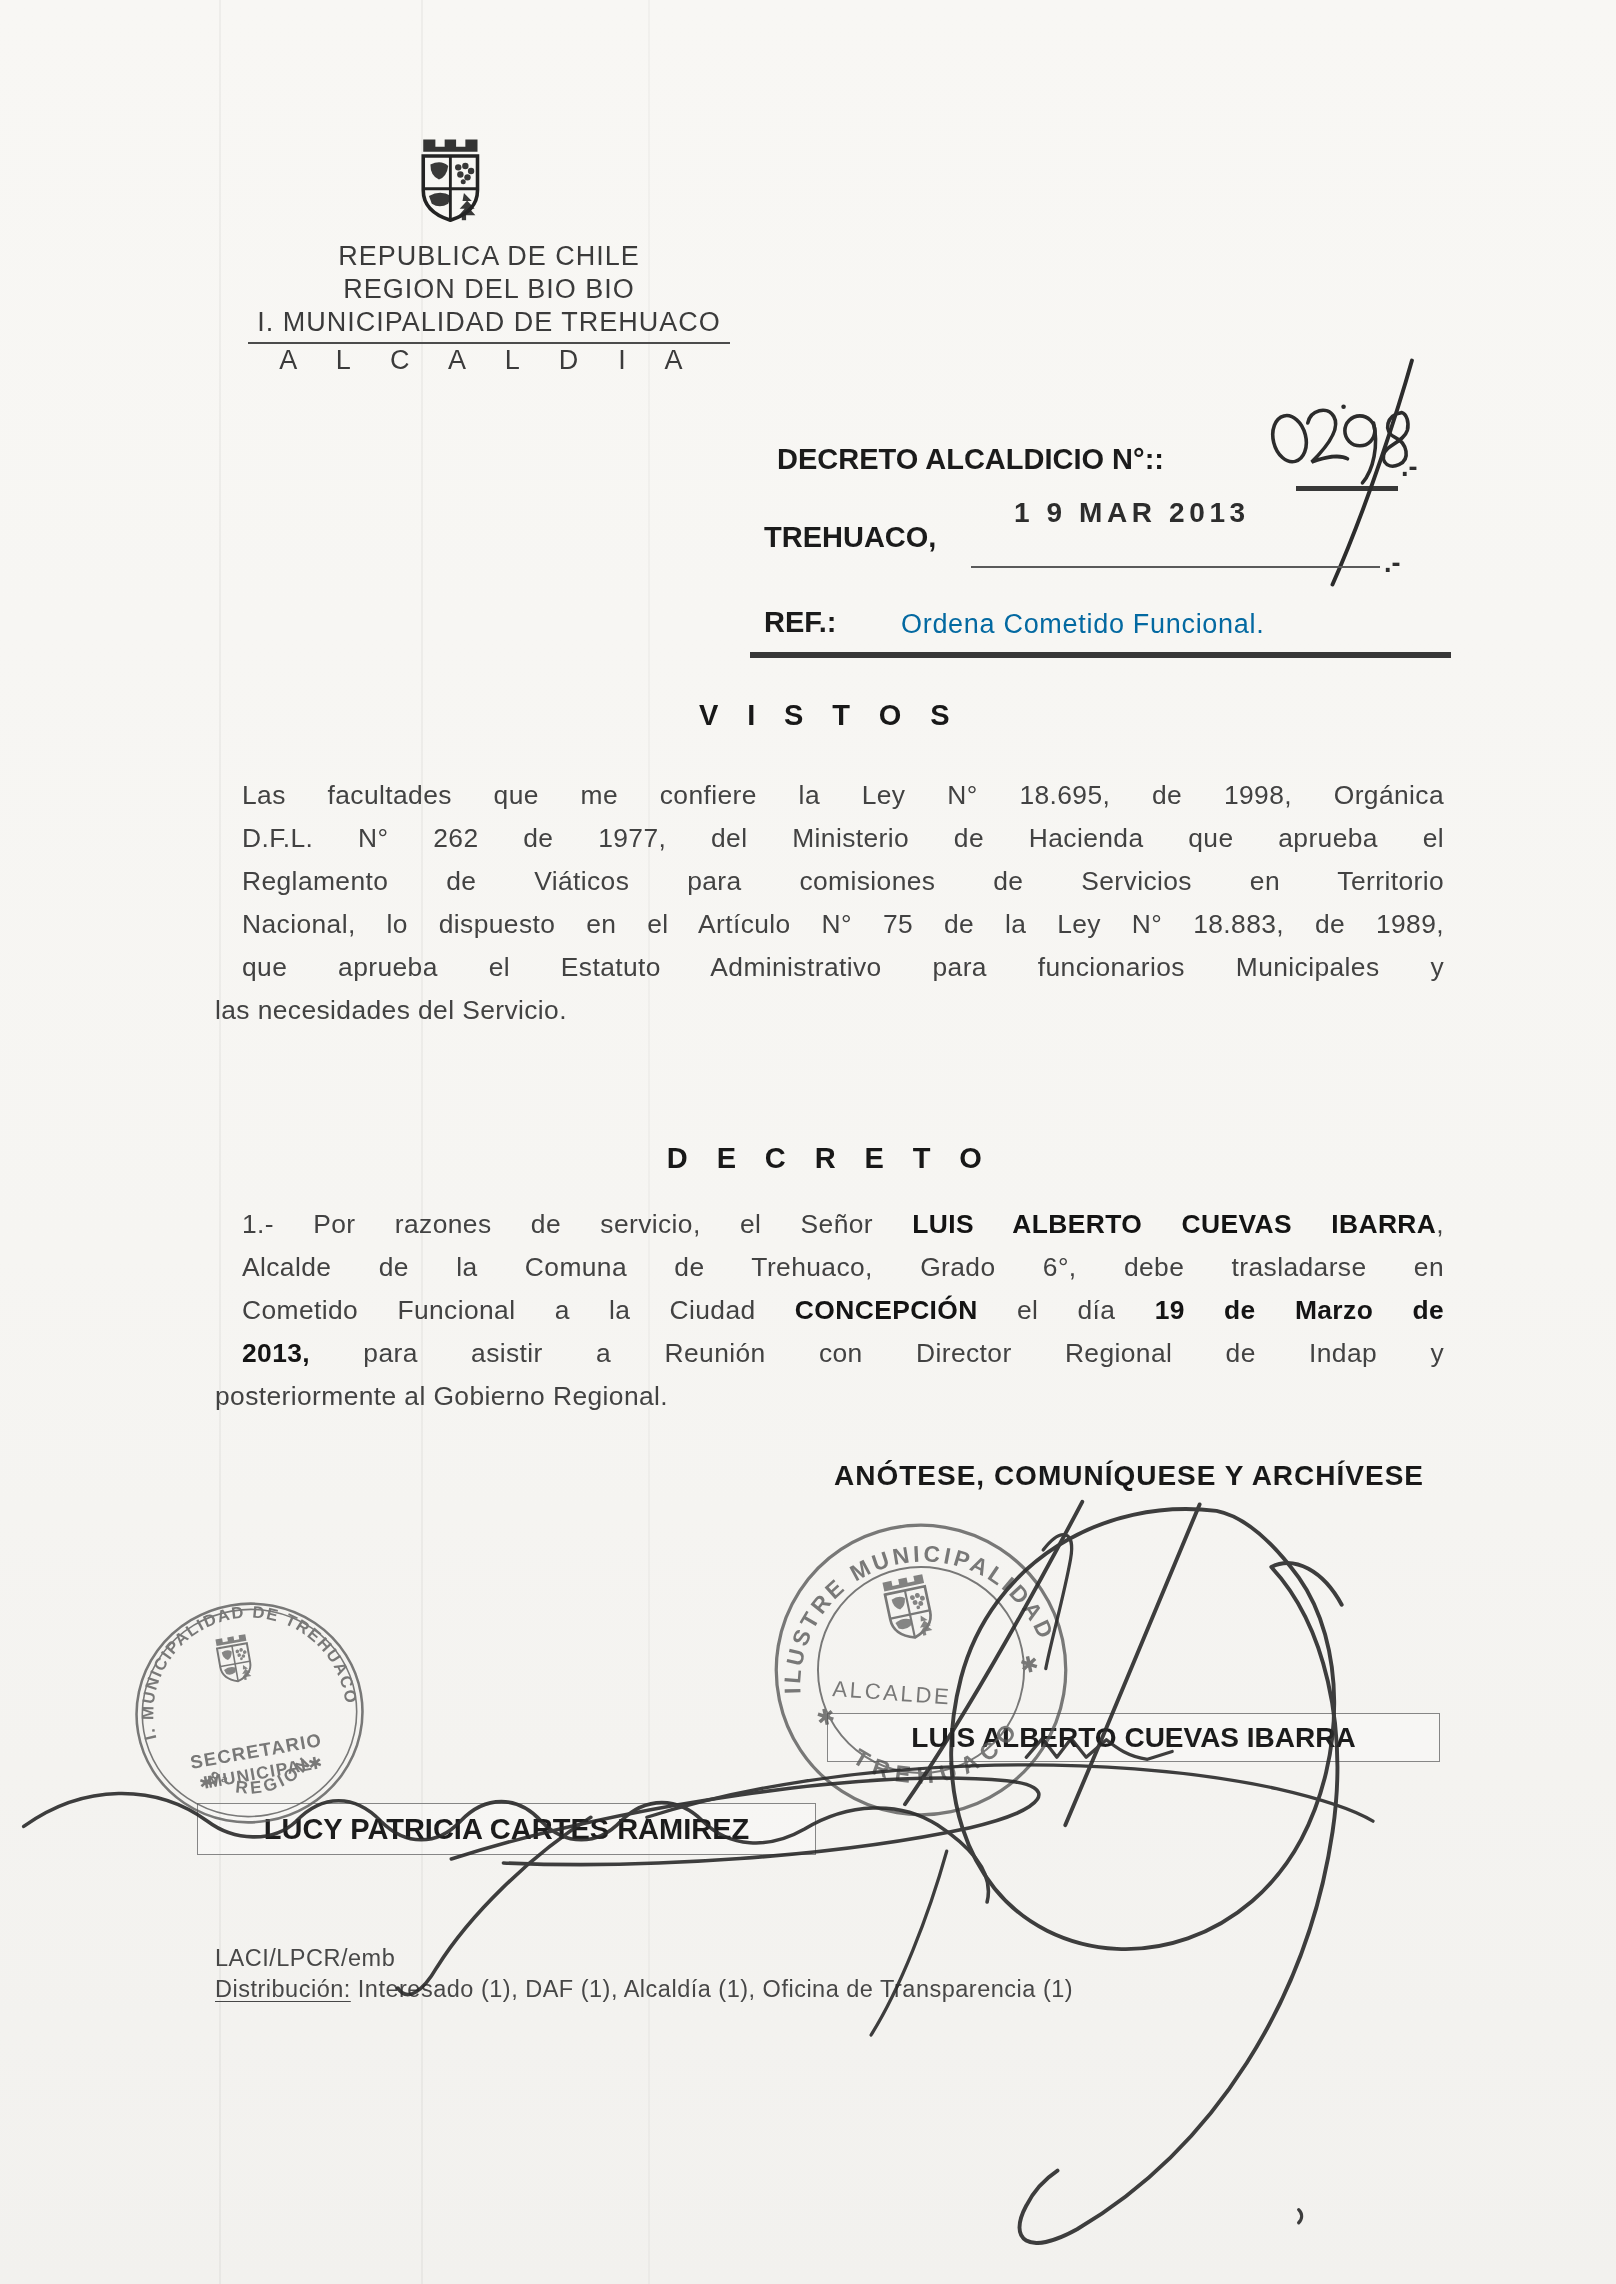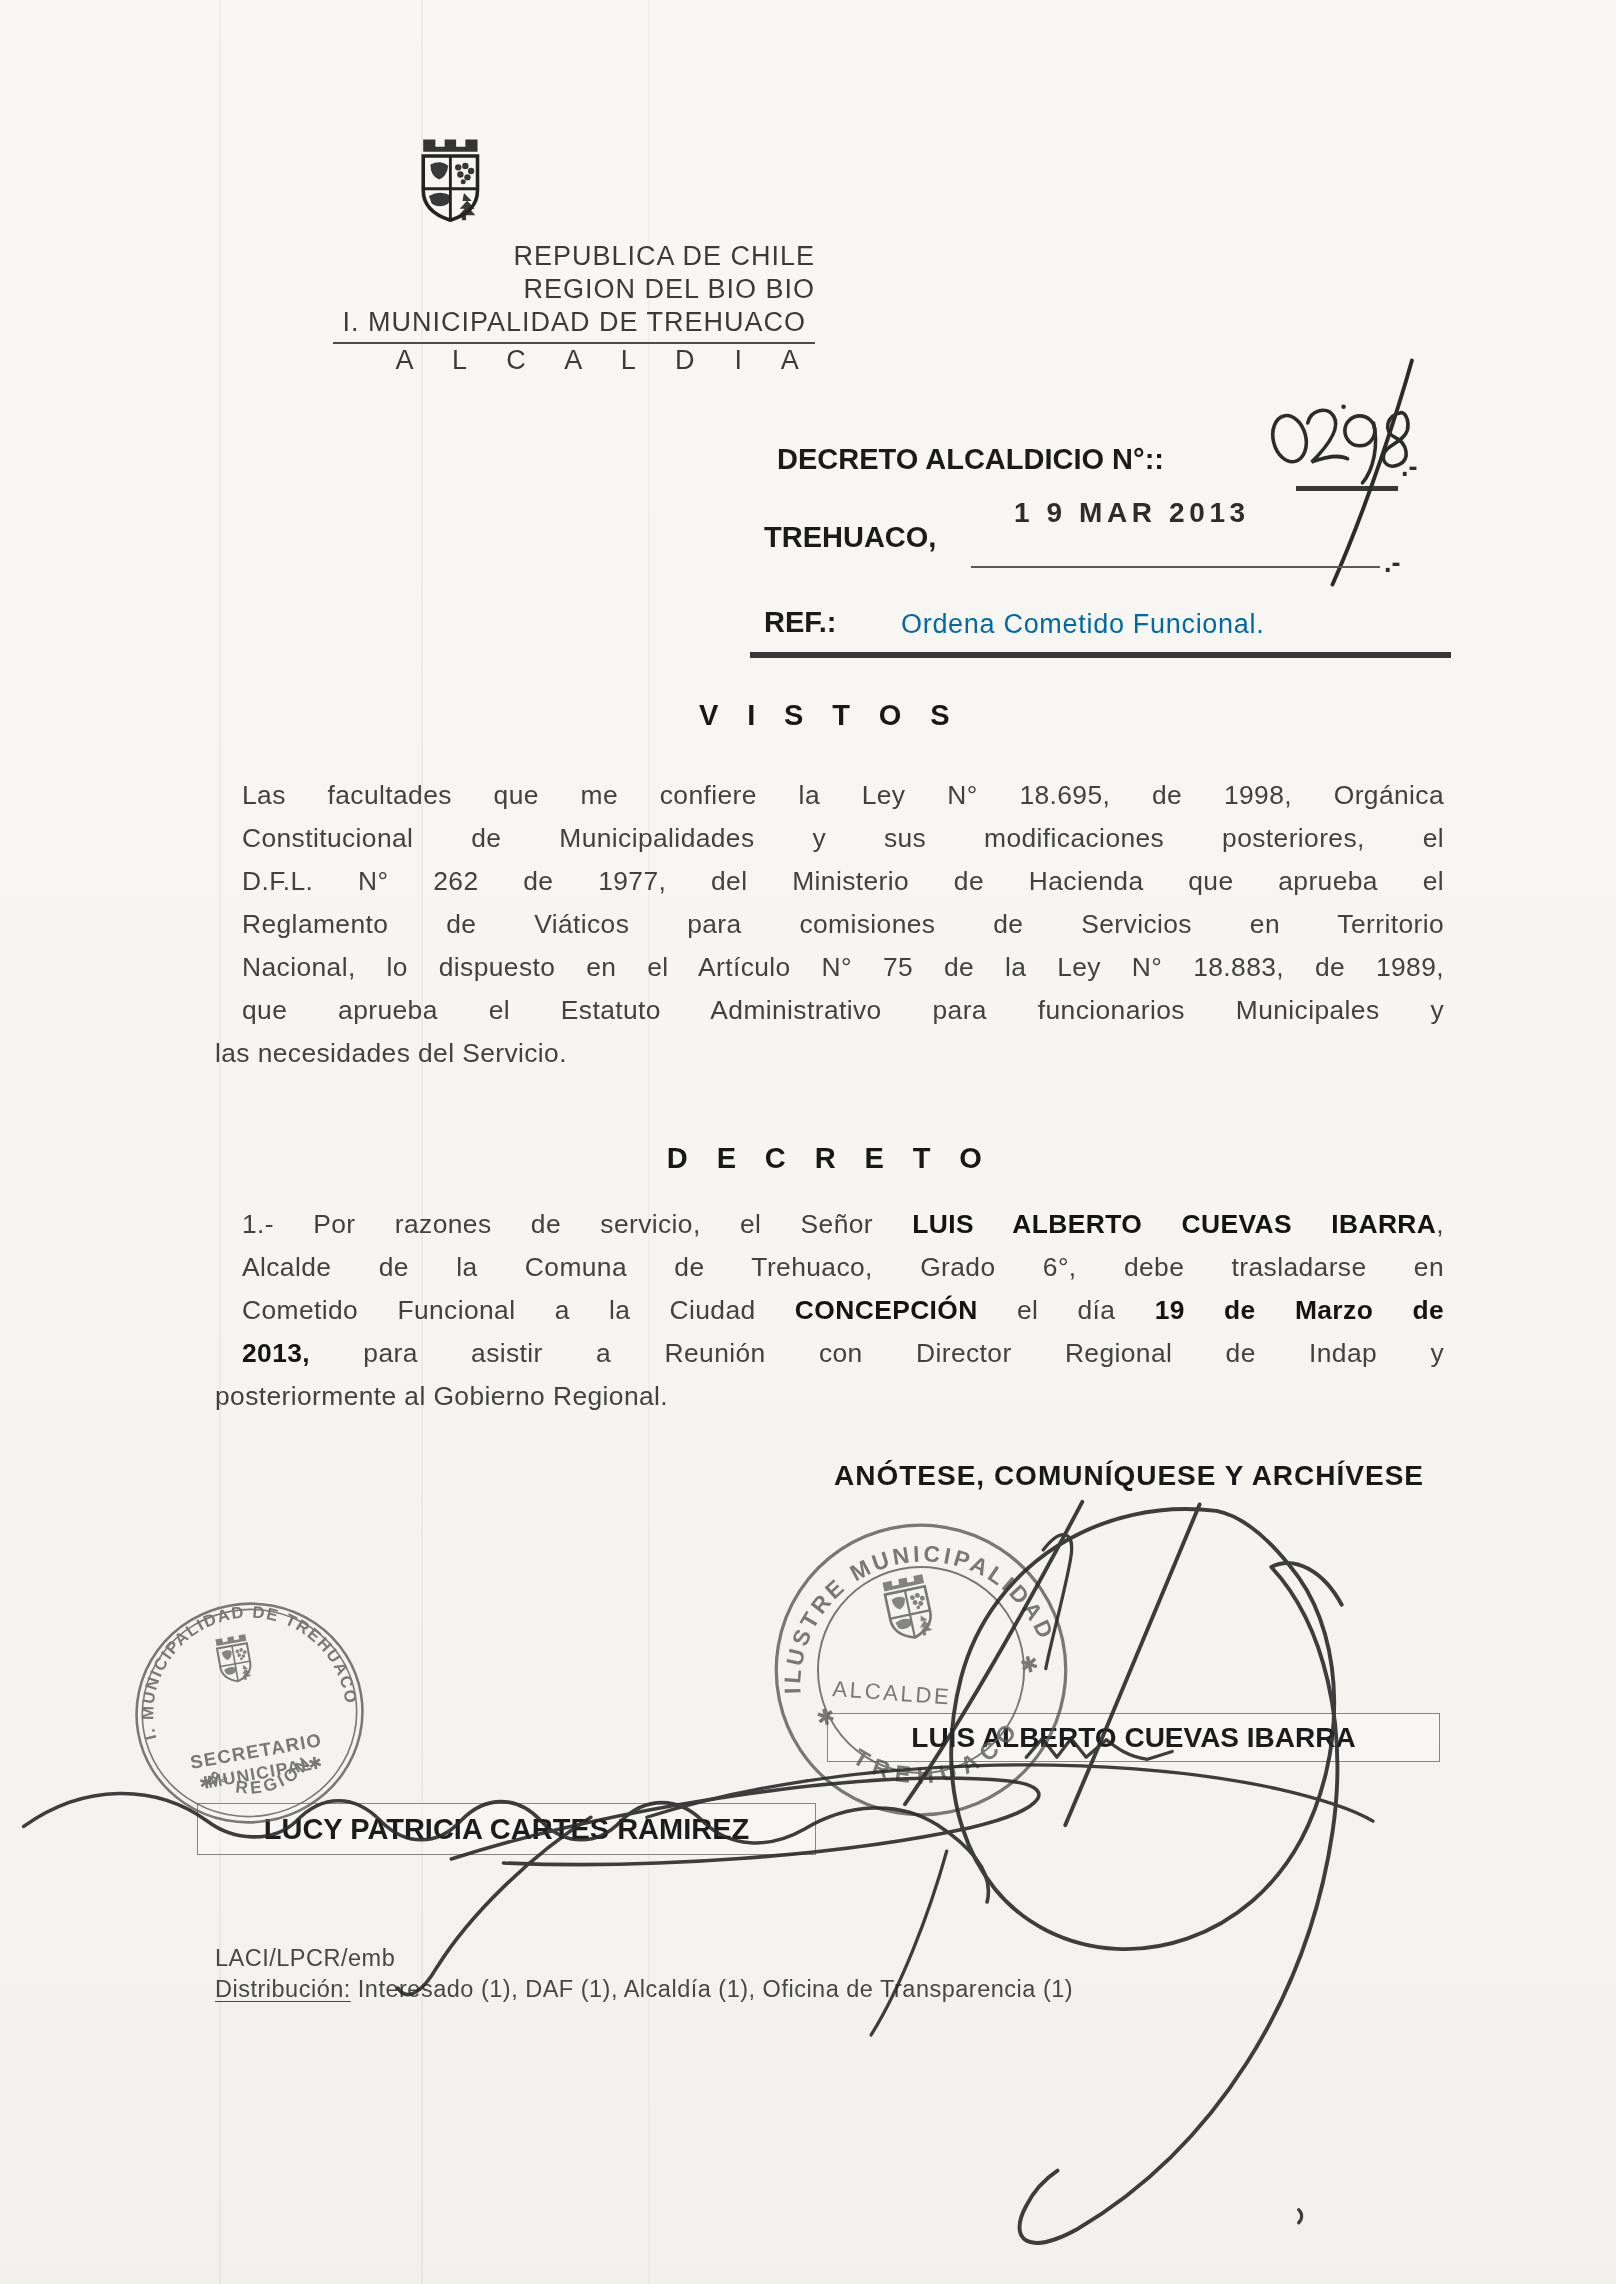--- a/index.html
+++ b/index.html
@@ -5,21 +5,21 @@
   html,body{margin:0;padding:0;}
   body{
     width:1617px;height:2284px;position:relative;overflow:hidden;
     background:linear-gradient(180deg,#f8f7f4 0%,#f6f5f2 55%,#f2f1ee 100%);
     font-family:"Liberation Sans",sans-serif;color:#3c3c3c;
   }
   .abs{position:absolute;}
   
   .streak{position:absolute;top:0;bottom:0;width:2px;background:rgba(60,60,55,0.05);}
   
-  .hdr{left:163px;top:240px;width:652px;text-align:right;font-size:27px;line-height:33px;letter-spacing:1px;color:#3b3b3b;}
+  .hdr{left:163px;top:240px;width:652px;text-align:center;font-size:27px;line-height:33px;letter-spacing:1px;color:#3b3b3b;}
   .hdr .ln{white-space:nowrap;}
   .hdr .ul{display:inline-block;border-bottom:2px solid #4c4c4c;padding:0 9px 3.3px 9px;}
   .hdr .spread{letter-spacing:16.3px;margin-top:0;}
   
   .lbl{font-weight:bold;color:#1b1b1b;font-size:29px;white-space:nowrap;}
   .thickbar{background:#383838;}
   .thinbar{background:#5a5a5a;}
   .dotdash{font-size:27px;color:#2e2e2e;font-weight:bold;}
   .datestamp{font-weight:bold;font-size:28px;letter-spacing:4.6px;color:#2d2d2d;white-space:nowrap;}
   .reftext{font-size:27px;color:#0369a1;letter-spacing:0.7px;white-space:nowrap;}
@@ -103,21 +103,20 @@
 <div class="abs thinbar" style="left:971px;top:566px;width:409px;height:2px"></div>
 <div class="abs dotdash" style="left:1384px;top:548px">.-</div>
 
 <div class="abs lbl" style="left:764px;top:606px">REF.:</div>
 <div class="abs reftext" style="left:901px;top:609px">Ordena Cometido Funcional.</div>
 <div class="abs thickbar" style="left:750px;top:652px;width:701px;height:5.9px"></div>
 
 <div class="abs heading" style="top:699px">V I S T O S</div>
 <div class="abs para" style="top:774px">
   <div class="jl">Las facultades que me confiere la Ley N° 18.695, de 1998, Orgánica</div>
-  <div class="jl">Constitucional de Municipalidades y sus modificaciones posteriores, el</div>
   <div class="jl">D.F.L. N° 262 de 1977, del Ministerio de Hacienda que aprueba el</div>
   <div class="jl">Reglamento de Viáticos para comisiones de Servicios en Territorio</div>
   <div class="jl">Nacional, lo dispuesto en el Artículo N° 75 de la Ley N° 18.883, de 1989,</div>
   <div class="jl">que aprueba el Estatuto Administrativo para funcionarios Municipales y</div>
   <div class="jl-last">las necesidades del Servicio.</div>
 </div>
 
 <div class="abs heading" style="top:1142px">D E C R E T O</div>
 <div class="abs para" style="top:1203px">
   <div class="jl"><span>1.- Por razones de servicio, el Señor </span><b>LUIS ALBERTO CUEVAS IBARRA</b><span>,</span></div>

